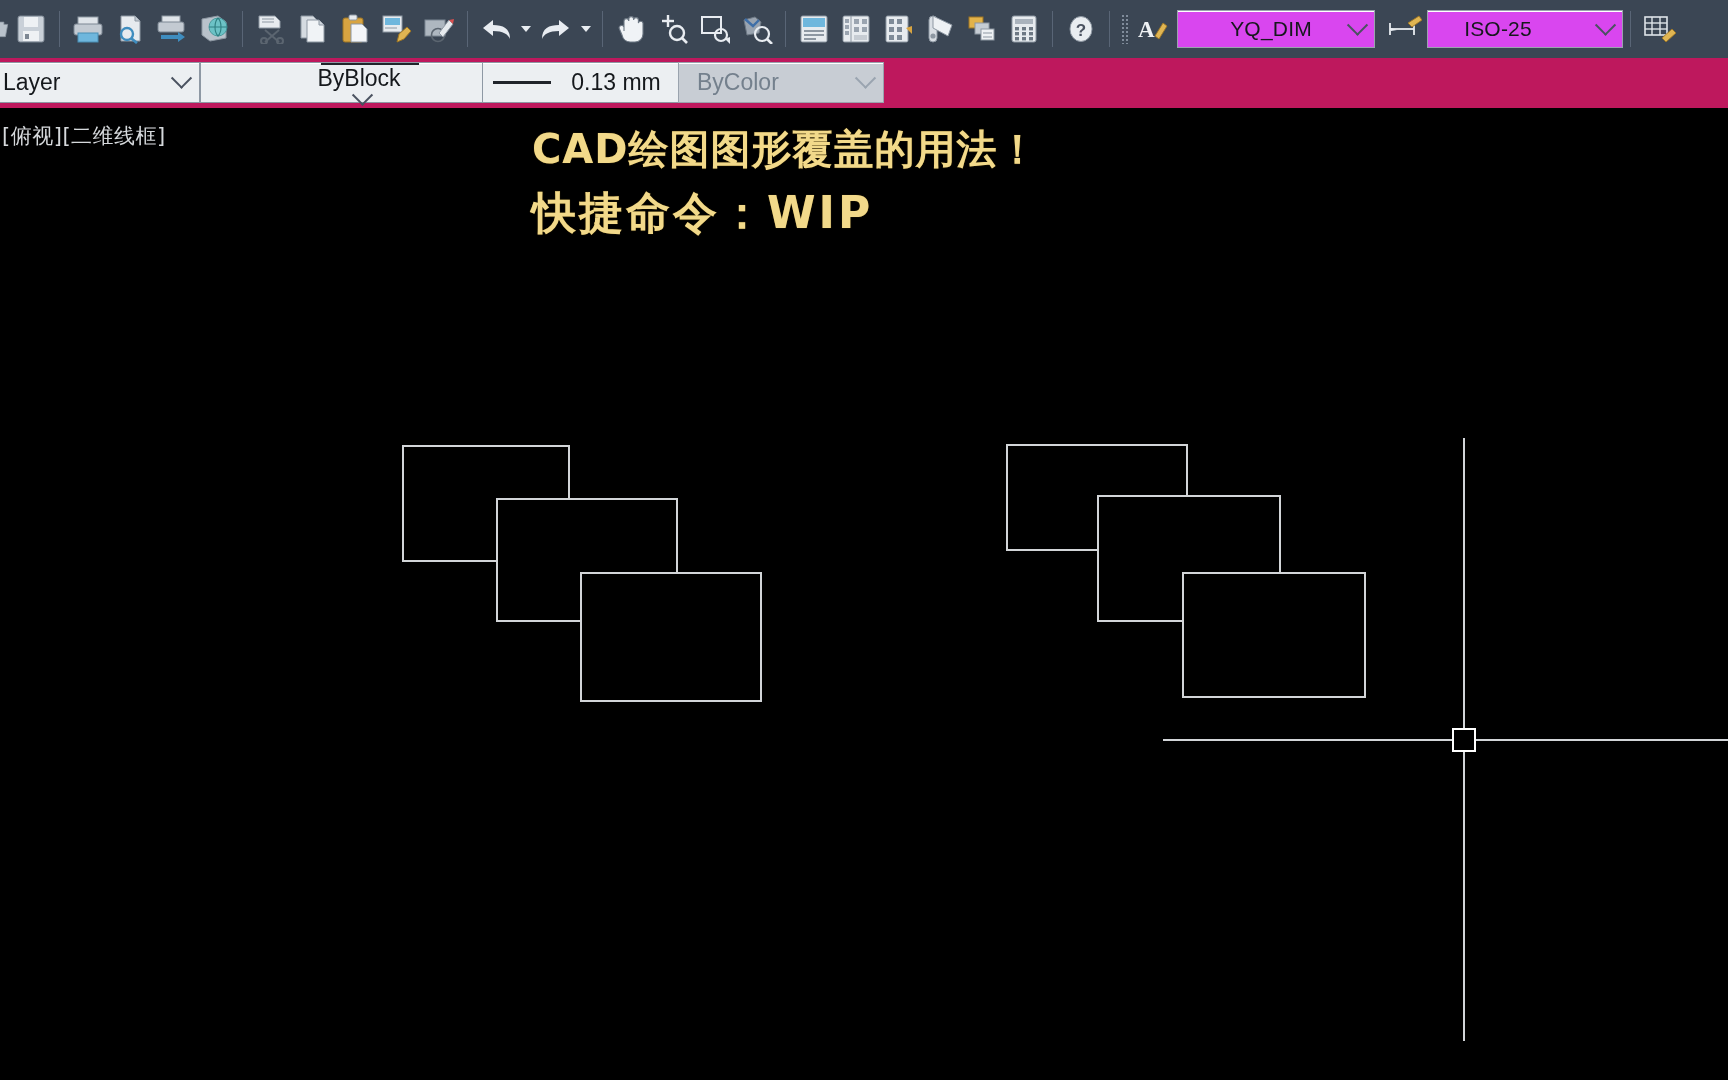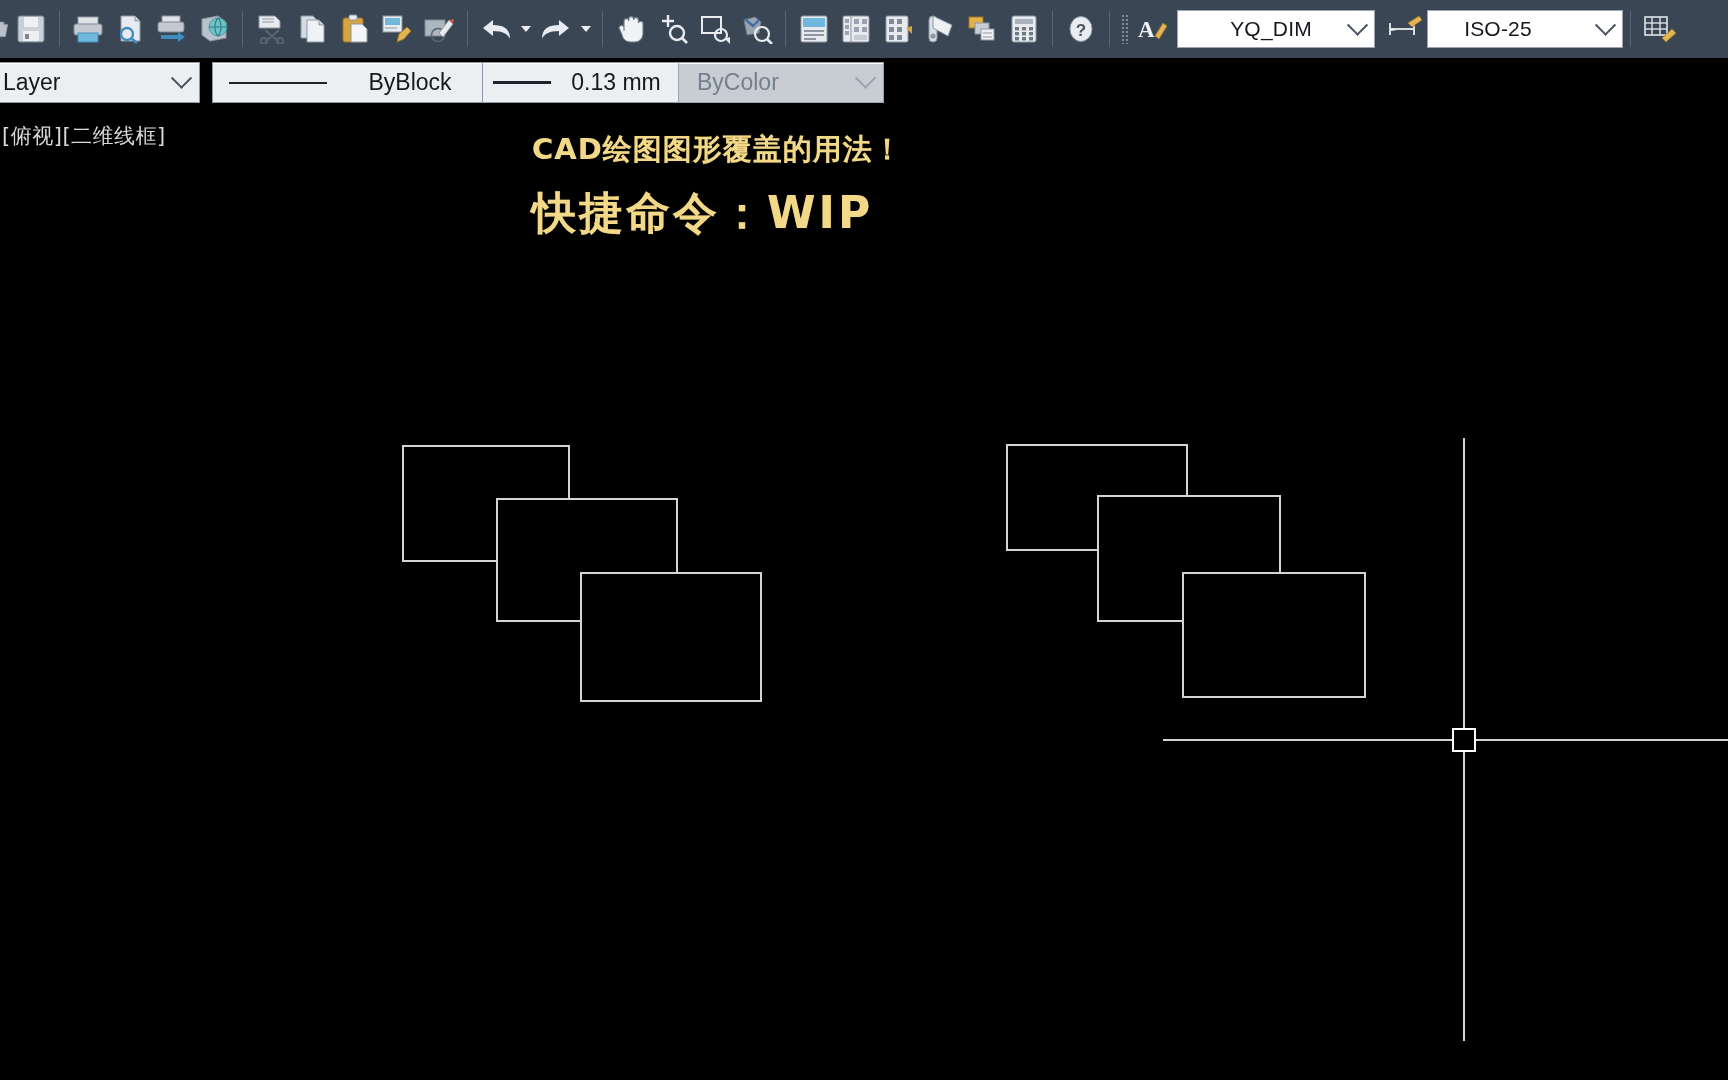--- a/index.html
+++ b/index.html
@@ -43,40 +43,40 @@
     border-top:6px solid #e8ecf1;display:block;
   }
   .grip{
     width:9px;height:30px;flex:none;margin-left:4px;margin-right:1px;
     background-image:radial-gradient(#8c98a8 0.9px, transparent 1px);
     background-size:4px 4px;opacity:.85;
   }
 
   
   .tb-combo{
-    height:38px;flex:none;background:#ffffff;border:1px solid #9aa3ae;
+    height:38px;flex:none;background:#d946ef;border:1px solid #9aa3ae;
     display:flex;align-items:center;box-sizing:border-box;
     box-shadow:inset 0 1px 0 #fff;
     padding-left:24px;
   }
   .tb-combo .cb-text{
     flex:1;text-align:center;font-size:21px;color:#15181c;letter-spacing:.2px;
   }
   .tb-combo .cb-arrow{
     width:34px;display:flex;align-items:center;justify-content:center;
   }
   .chev{
     width:13px;height:13px;border-right:2.4px solid #4a5260;border-bottom:2.4px solid #4a5260;
     transform:rotate(45deg) translate(-3px,-3px);
   }
 
   
   .tb-row2{
     position:absolute;left:0;top:58px;width:1728px;height:50px;
-    background:#000000;
+    background:#be185d;
   }
   .prop{
     position:absolute;top:4px;height:41px;box-sizing:border-box;
     background:#eceff2;border:1px solid #8e98a4;
     display:flex;align-items:center;
     box-shadow:inset 0 1px 0 #ffffff;
   }
   .prop.disabled{background:#c8cdd4;border-color:#9aa3ae;}
   .prop .p-line{
     width:98px;height:2px;background:#20242a;margin-left:16px;flex:none;
@@ -99,21 +99,21 @@
     font-family:"DejaVu Sans","Liberation Sans",sans-serif;
     font-size:21px;color:#d6d9dc;white-space:nowrap;letter-spacing:.5px;
   }
   .title-block{
     position:absolute;left:532px;top:10px;
     color:#f2d98a;
     font-family:"DejaVu Sans","Liberation Sans",sans-serif;
     font-weight:bold;
     text-shadow:0 0 1px #6b5210;
   }
-  .title-line1{font-size:29px;line-height:62px;letter-spacing:1px;white-space:nowrap;}
+  .title-line1{font-size:40px;line-height:62px;letter-spacing:1px;white-space:nowrap;}
   .title-line2{font-size:44px;line-height:66px;letter-spacing:3px;white-space:nowrap;}
 
   .geom{position:absolute;left:0;top:0;width:1728px;height:972px;}
 </style>
 </head>
 <body>
 
 <div id="app">
 
   <div class="toolbar-zone">
@@ -404,21 +404,21 @@
     </div>
 
     <div class="tb-row2">
       <div class="prop" style="left:-12px;width:212px;">
         <div class="p-text" style="text-align:left;padding-left:14px;">Layer</div>
         <div class="p-arrow">
             <span class="chev"></span>
           </div>
       </div>
 
-      <div class="prop" style="left:212px;width:324px;">
+      <div class="prop" style="left:200px;width:324px;flex-direction:column;">
         <div class="p-line"></div>
         <div class="p-text">ByBlock</div>
         <div class="p-arrow">
             <span class="chev"></span>
           </div>
       </div>
 
       <div class="prop" style="left:482px;width:242px;">
         <div class="p-line thick" style="width:58px;margin-left:10px;"></div>
         <div class="p-text">0.13 mm</div>

